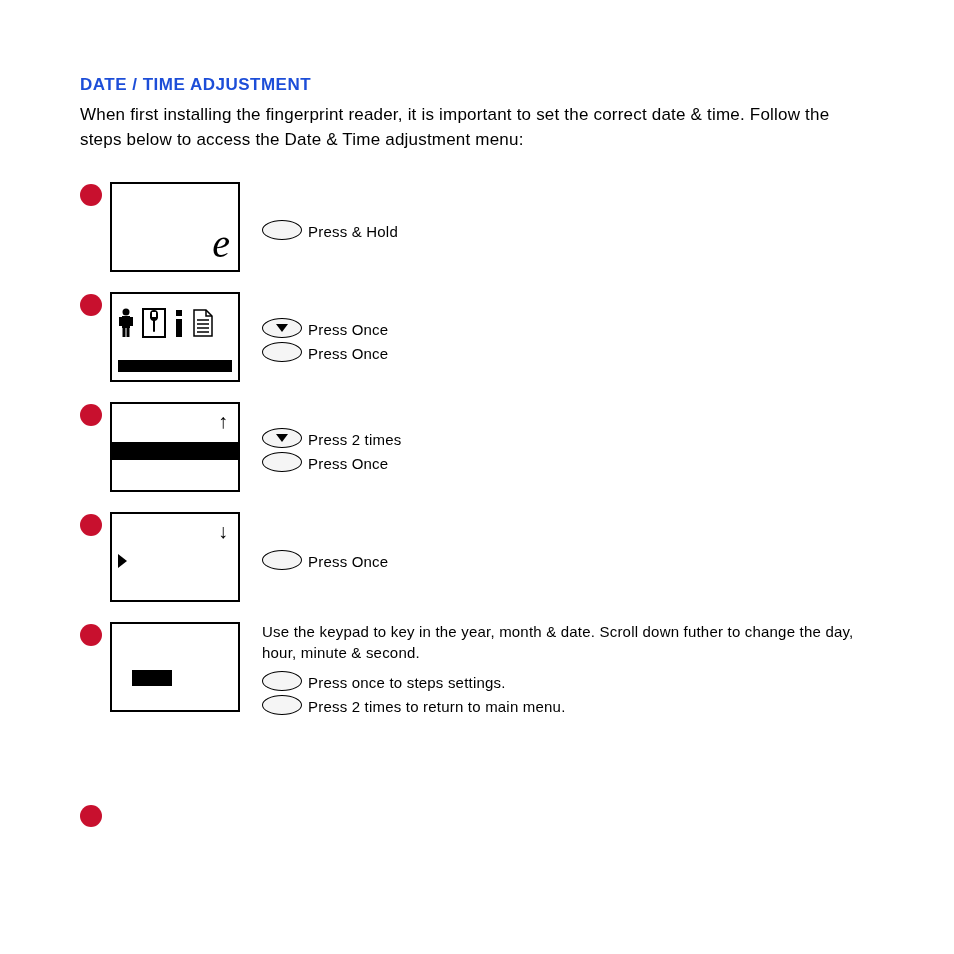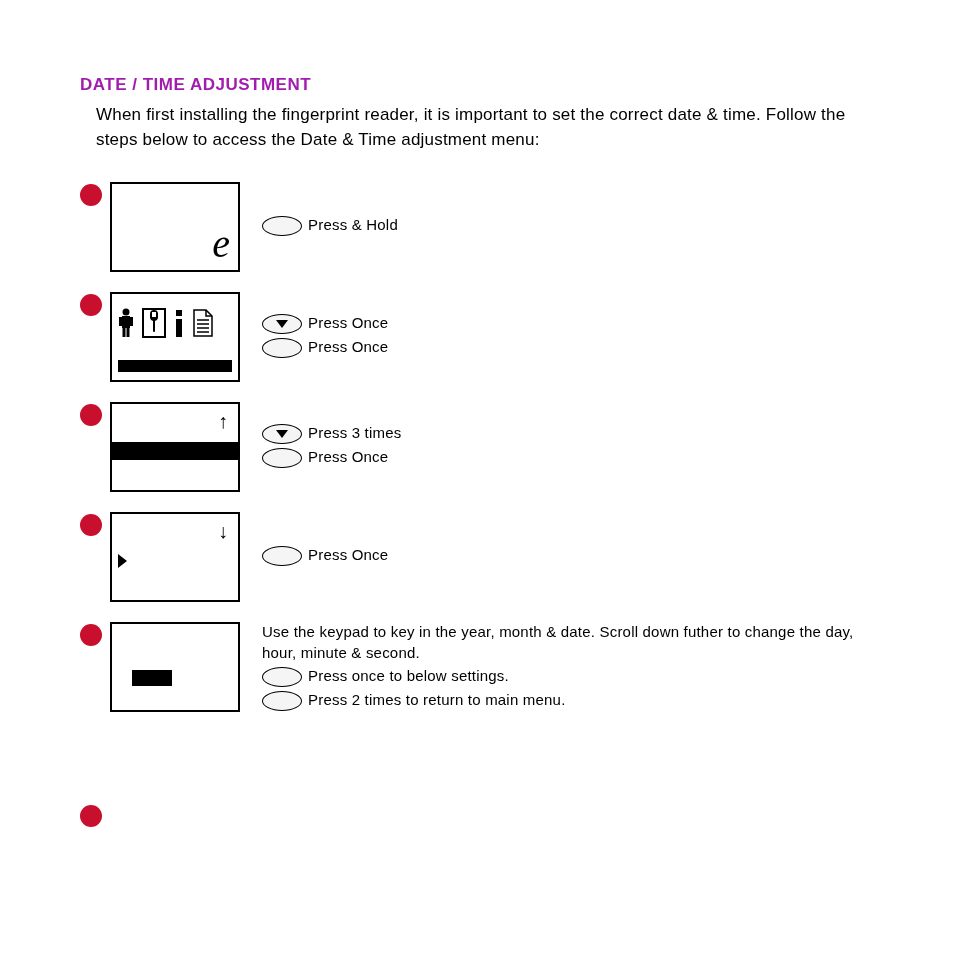--- a/index.html
+++ b/index.html
@@ -17,27 +17,27 @@
   h1.title {
     font-size: 24px;
     font-weight: 700;
     letter-spacing: 0.5px;
     margin: 0 0 42px 0;
   }
   h2.section {
     font-size: 17px;
     font-weight: 700;
     letter-spacing: 0.5px;
-    color: #a21caf;
+    color: #1d4ed8;
     margin: 0 0 8px 0;
   }
   .intro {
     font-size: 17px;
     line-height: 1.45;
-    margin: 0 0 30px 16px;
+    margin: 0 0 30px 0;
     letter-spacing: 0.2px;
   }
   .steps {
     display: flex;
     flex-direction: column;
     gap: 20px;
   }
   .step {
     display: flex;
     align-items: flex-start;
@@ -73,21 +73,21 @@
     flex: 1;
     padding-left: 14px;
     font-size: 15px;
     letter-spacing: 0.2px;
   }
   .instr-center   { padding-top: 34px; }
   .instr-twoline  { padding-top: 22px; }
 
   .line {
     display: flex;
-    align-items: flex-start;
+    align-items: flex-end;
     gap: 6px;
     min-height: 24px;
   }
   .btn {
     width: 40px;
     height: 20px;
     border: 1.5px solid #000;
     border-radius: 50%/50%;
     display: inline-flex;
     align-items: center;
@@ -260,21 +260,21 @@
         <span class="arrow-top-right">↑</span>
         <div class="bar-mid"></div>
       </div>
       <div class="instr instr-twoline">
         <div class="line">
           <span class="btn">
             <svg width="12" height="8" viewBox="0 0 12 8">
                 <polygon points="0,0 12,0 6,8" fill="#000"></polygon>
               </svg>
           </span>
-          <span>Press 3 times</span>
+          <span>Press 2 times</span>
         </div>
         <div class="line">
           <span class="btn"></span>
           <span>Press Once</span>
         </div>
       </div>
     </div>
 
     <div class="step">
       <div class="bullet"></div>
@@ -292,21 +292,21 @@
 
     <div class="step">
       <div class="bullet"></div>
       <div class="screen">
         <div class="small-block"></div>
       </div>
       <div class="instr">
         <p class="para">Use the keypad to key in the year, month &amp; date. Scroll down futher to change the day, hour, minute &amp; second.</p>
         <div class="line">
           <span class="btn"></span>
-          <span>Press once to below settings.</span>
+          <span>Press once to steps settings.</span>
         </div>
         <div class="line">
           <span class="btn"></span>
           <span>Press 2 times to return to main menu.</span>
         </div>
       </div>
     </div>
 
   </div>
 

